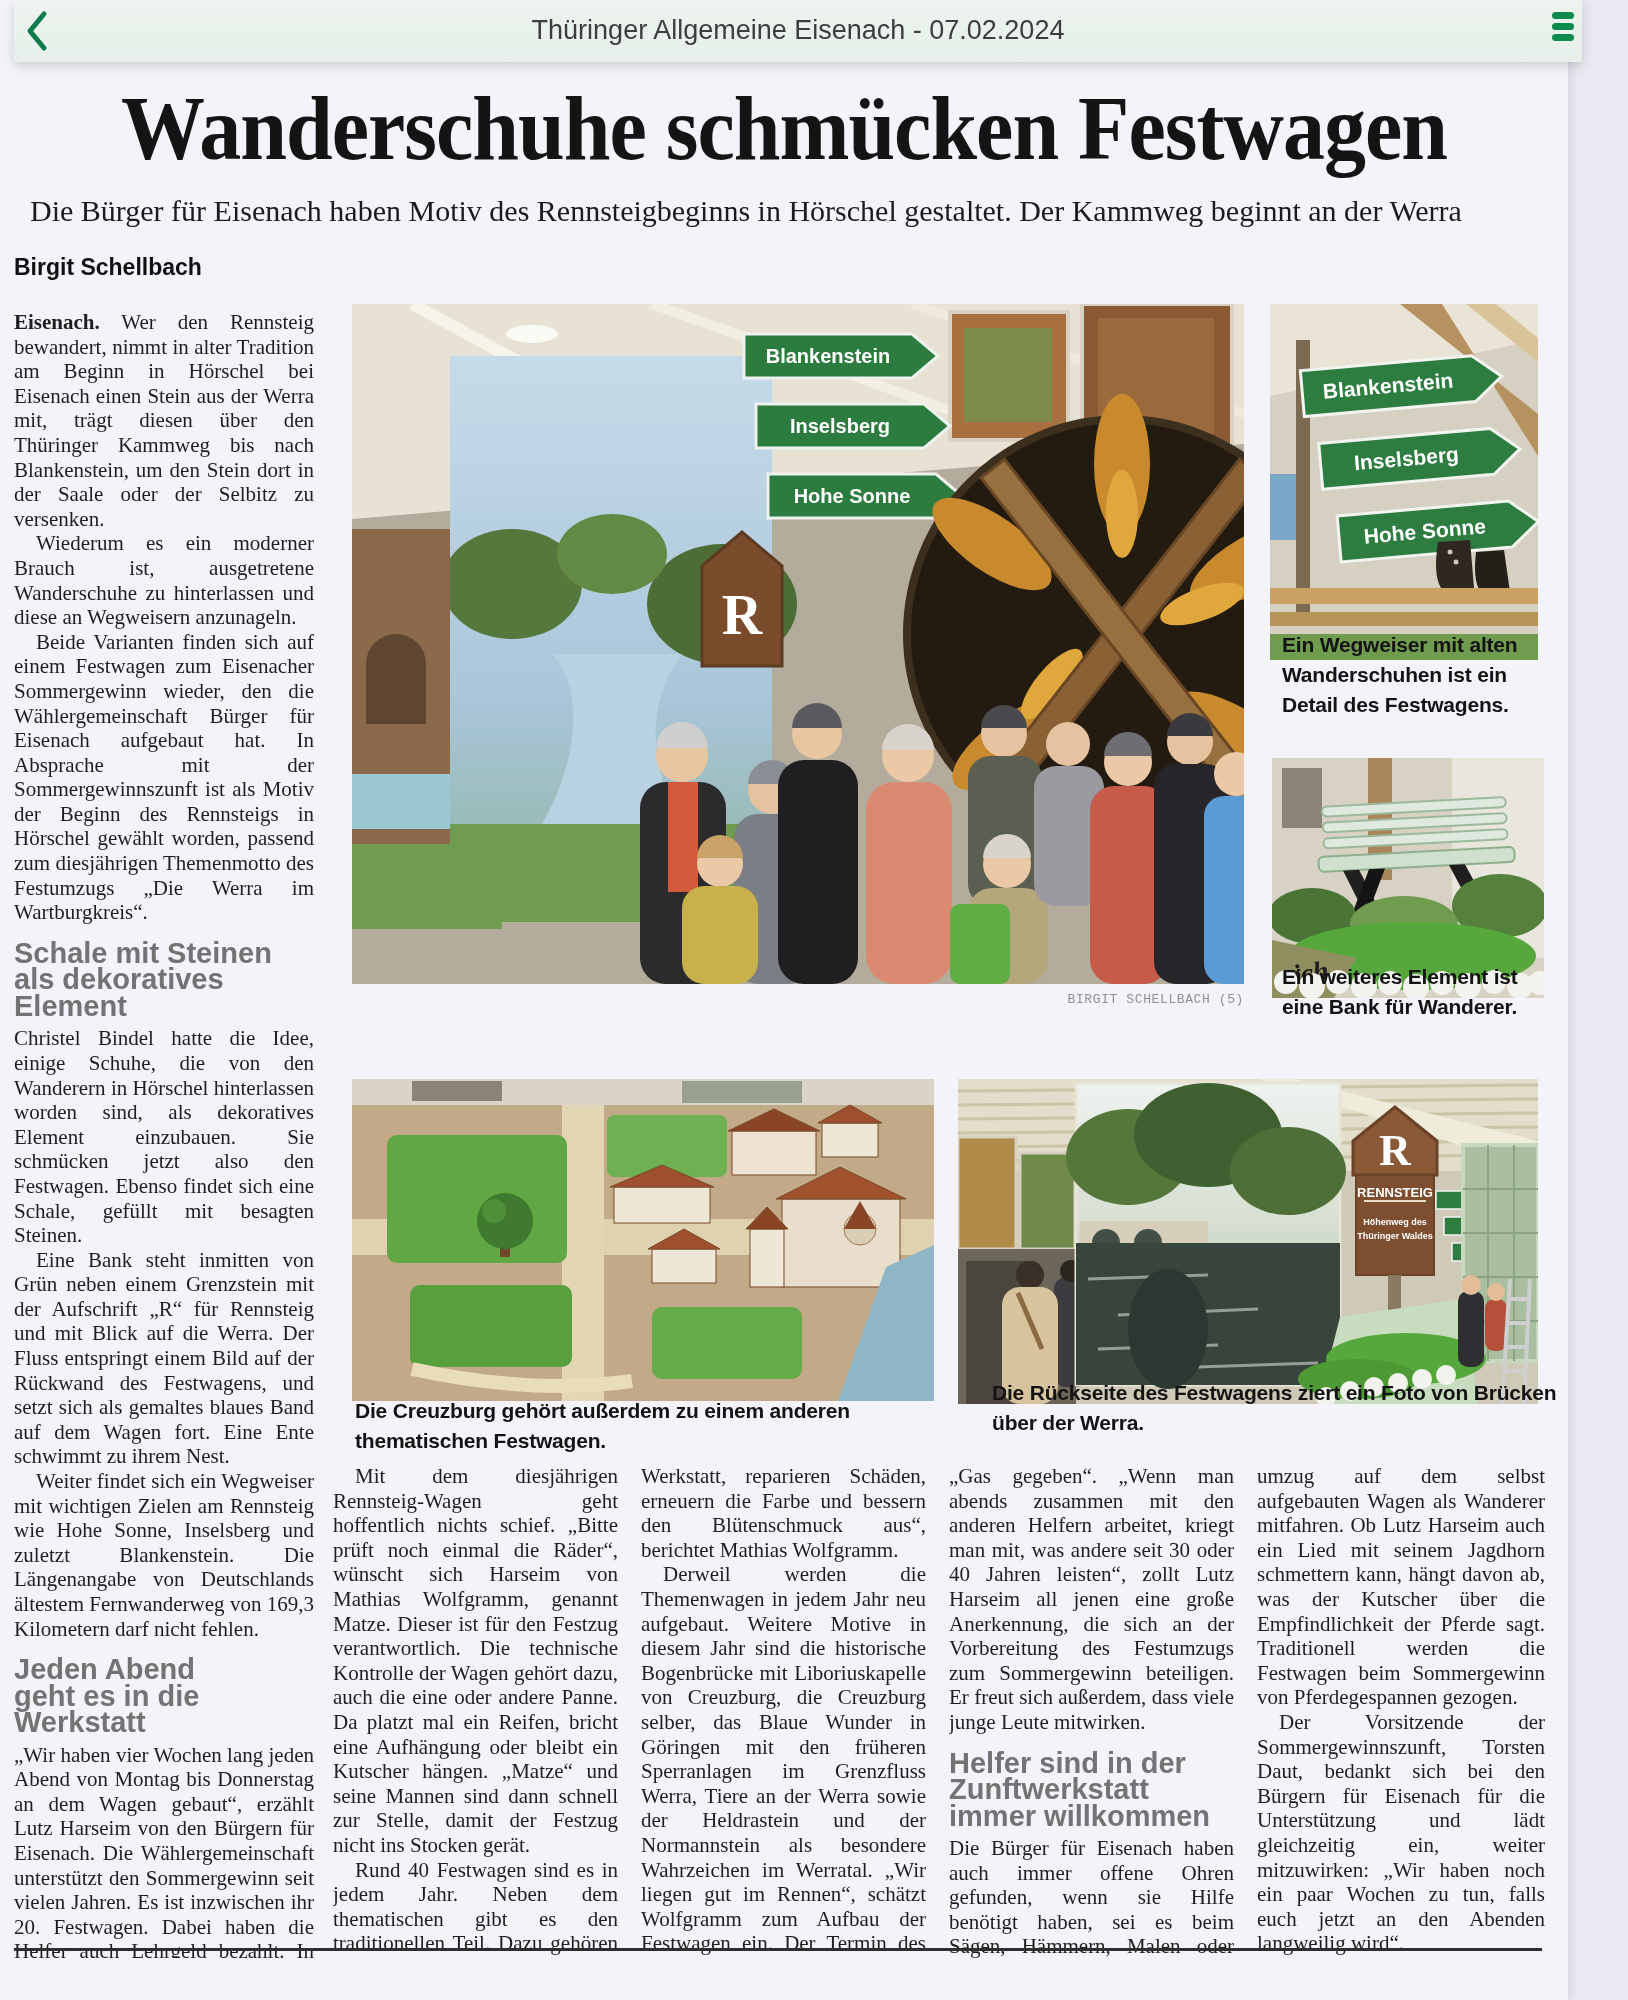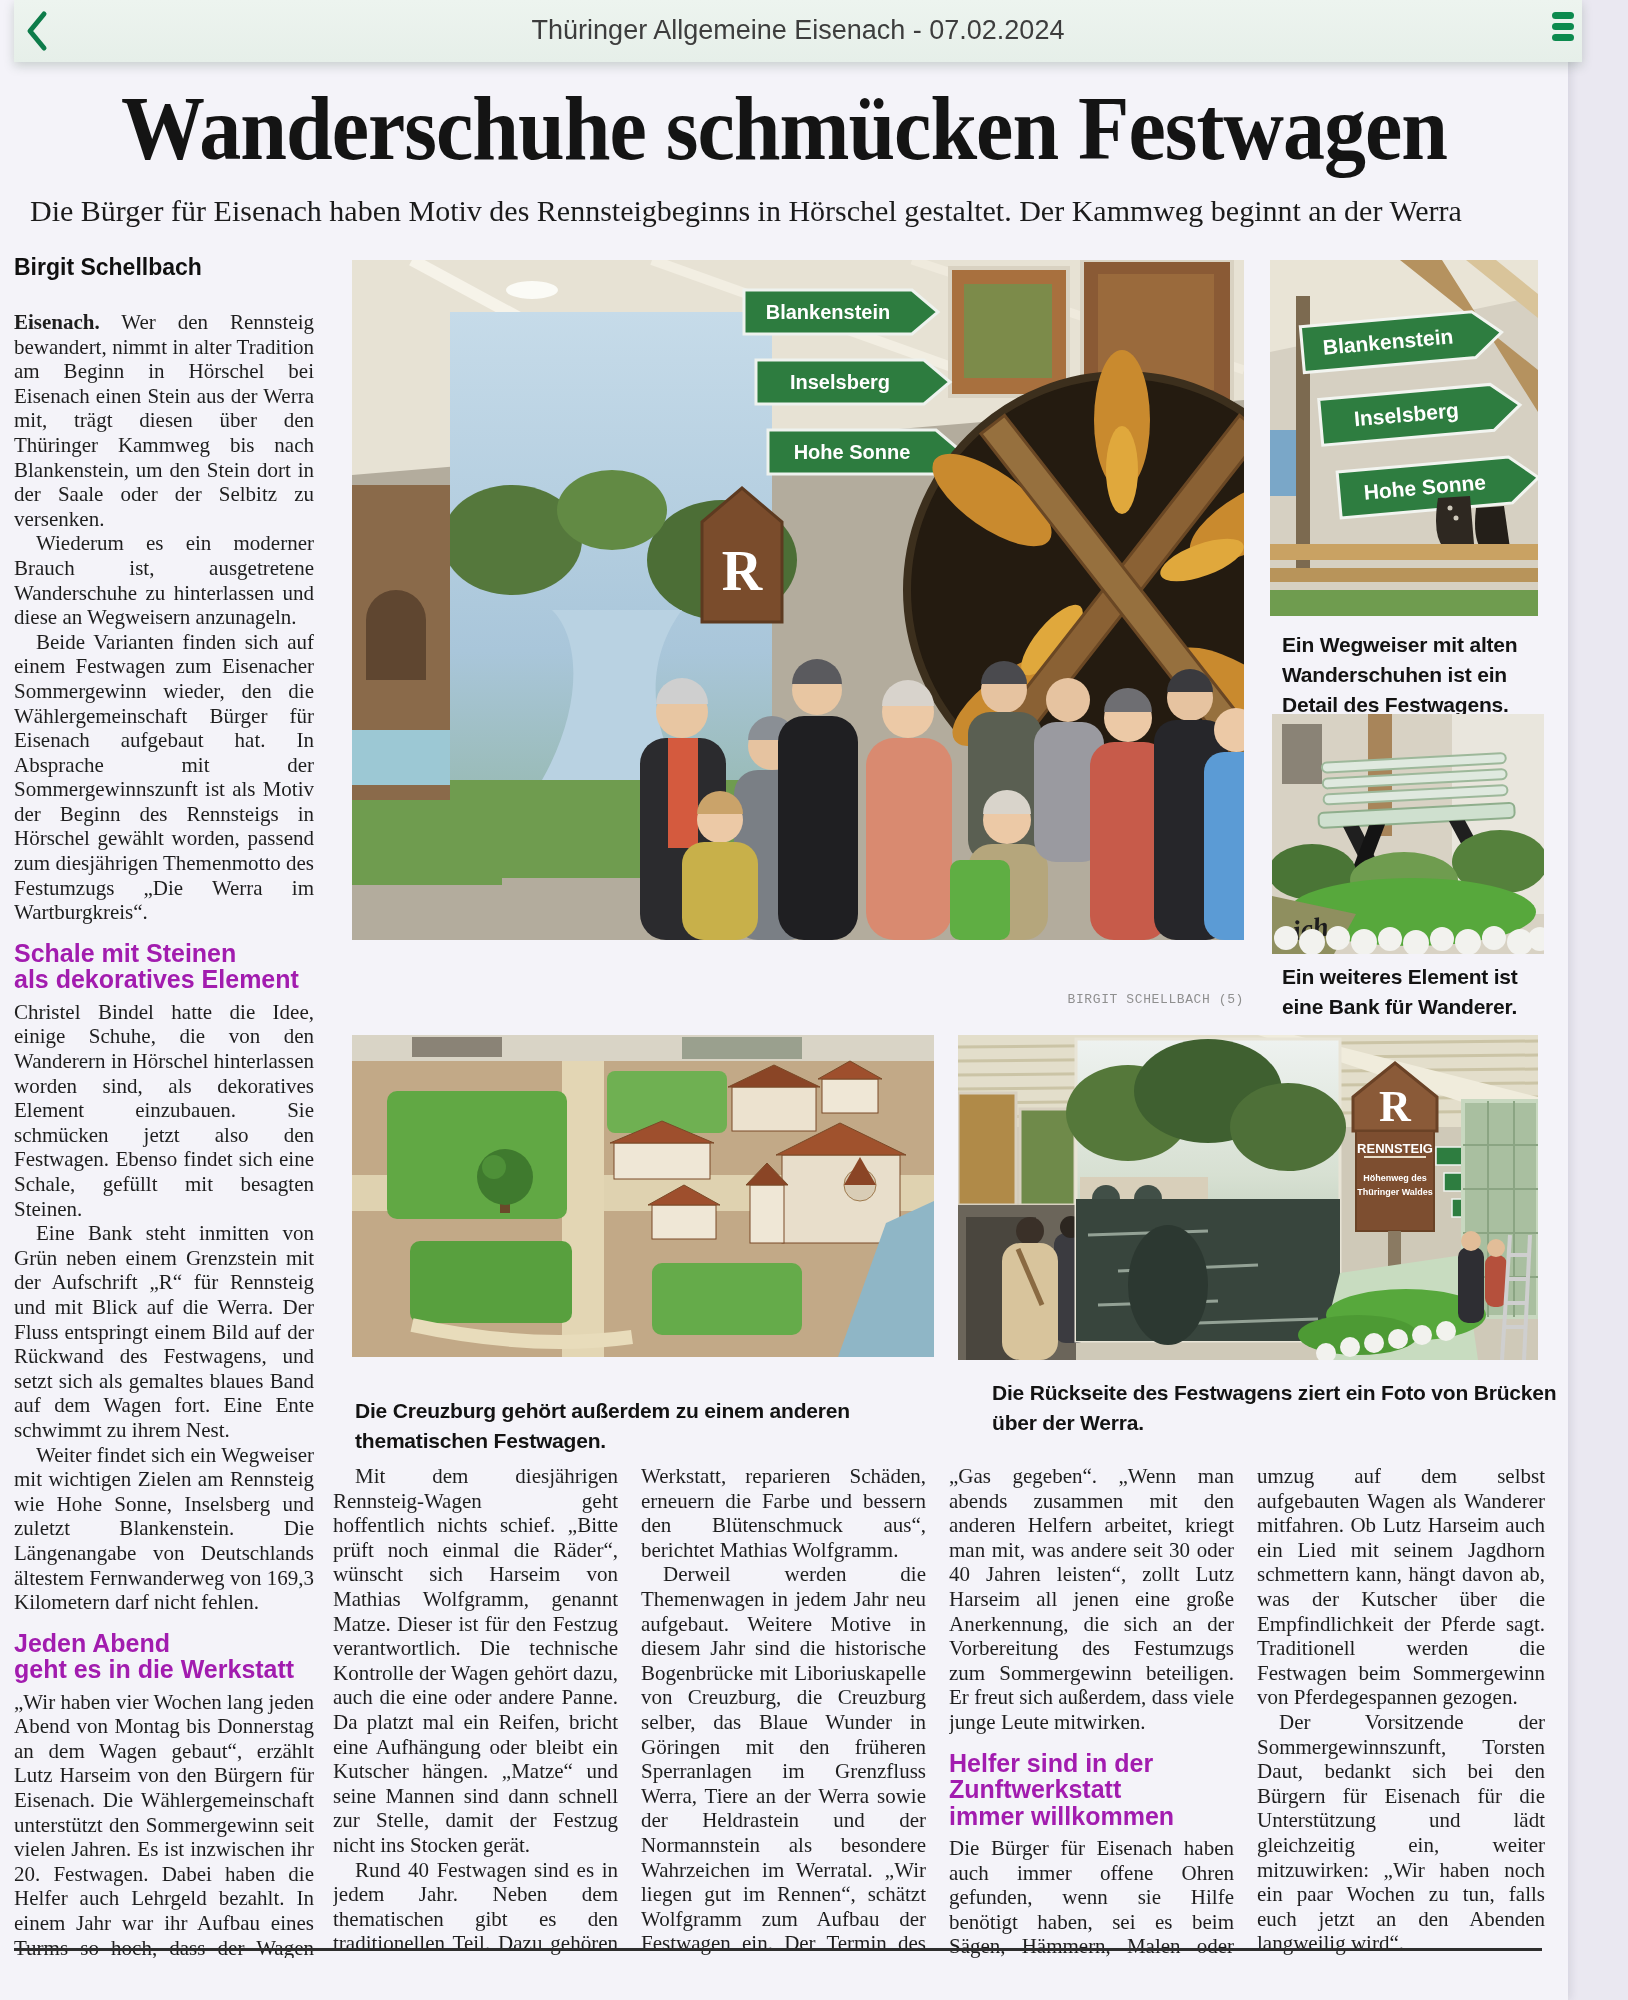--- a/index.html
+++ b/index.html
@@ -26,31 +26,31 @@
               letter-spacing:-1px; color:#141414; transform:scaleY(1.08); }
   .subheadline { position:absolute; left:30px; top:194px; width:1530px;
                  font-family:"Liberation Serif",serif; font-size:30px; color:#1b1b1b; }
   .byline { position:absolute; left:14px; top:254px; font-family:"Liberation Sans",sans-serif;
             font-weight:bold; font-size:23px; color:#101010; }
 
   
   .serifcol { position:absolute; text-align:justify; color:#1e1e1e;
               font-size:21px; line-height:24.6px;margin-top:12px; }
   .serifcol p.ind { text-indent:22px; }
-  .kicker { font-family:"Liberation Sans",sans-serif; font-weight:bold; font-size:25px;
-            line-height:26.5px; color:#a21caf; margin:15px 0 7px 0; text-align:left; }
+  .kicker { font-family:"Liberation Sans",sans-serif; font-weight:bold; font-size:29px;
+            line-height:26.5px; color:#737373; margin:15px 0 7px 0; text-align:left; }
   .leftcol  { left:14px;  top:298px;  width:300px; height:1648px; overflow:hidden; }
   .col1 { left:333px;  top:1452px; width:285px; height:496px; overflow:hidden; }
   .col2 { left:641px;  top:1452px; width:285px; height:496px; overflow:hidden; }
   .col3 { left:949px;  top:1452px; width:285px; height:496px; overflow:hidden; }
   .col4 { left:1257px; top:1452px; width:288px; height:496px; overflow:hidden; }
   .lead { font-weight:bold; }
 
   
-  .photo { position:absolute; overflow:hidden; background:#8b5cf6; }
+  .photo { position:absolute; overflow:hidden; background:#8b5cf6;margin-top:44px; }
   .photo svg { display:block; width:100%; height:100%; }
   .ph-main      { left:352px;  top:260px;  width:892px; height:680px; }
   .ph-signpost  { left:1270px; top:260px;  width:268px; height:356px; }
   .ph-bench     { left:1272px; top:714px;  width:272px; height:240px; }
   .ph-creuzburg { left:352px;  top:1035px; width:582px; height:322px; }
   .ph-wagonrear { left:958px;  top:1035px; width:580px; height:325px; }
 
   .caption { position:absolute; font-family:"Liberation Sans",sans-serif; font-weight:bold;
              font-size:21px; line-height:30px; color:#131313; letter-spacing:-.2px; }
   .cap-main      { left:352px;  top:952px;  width:892px; }

